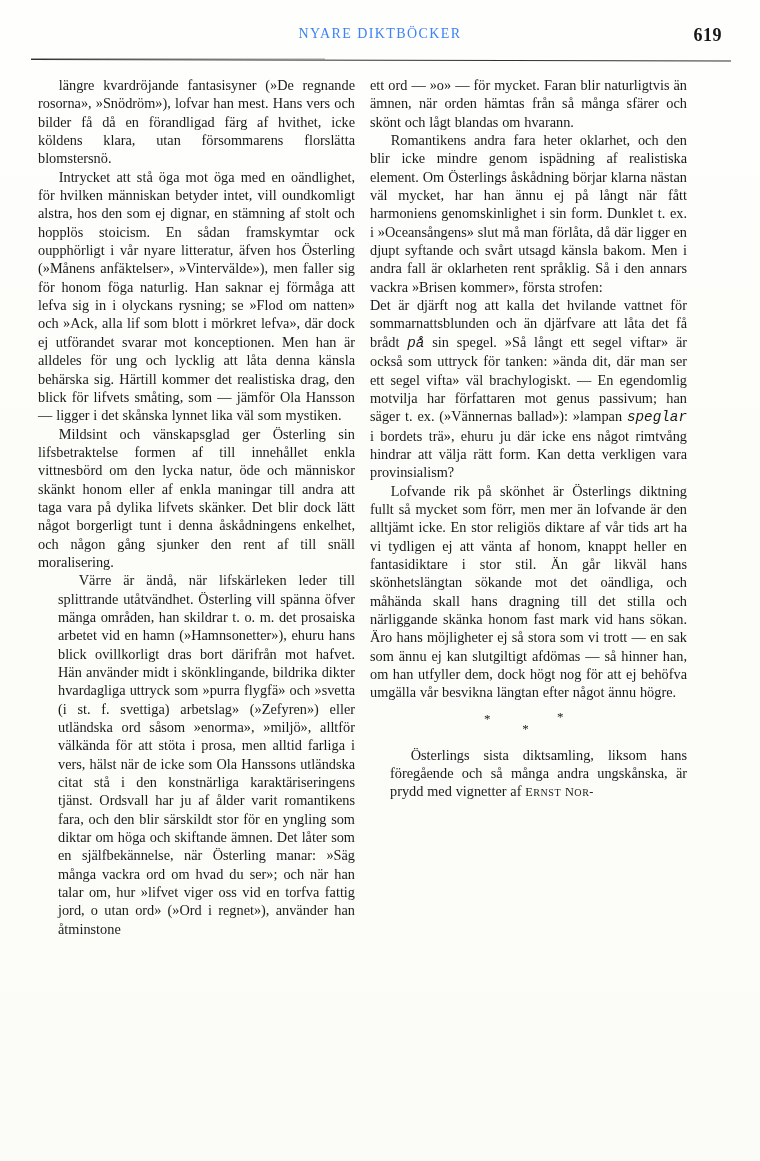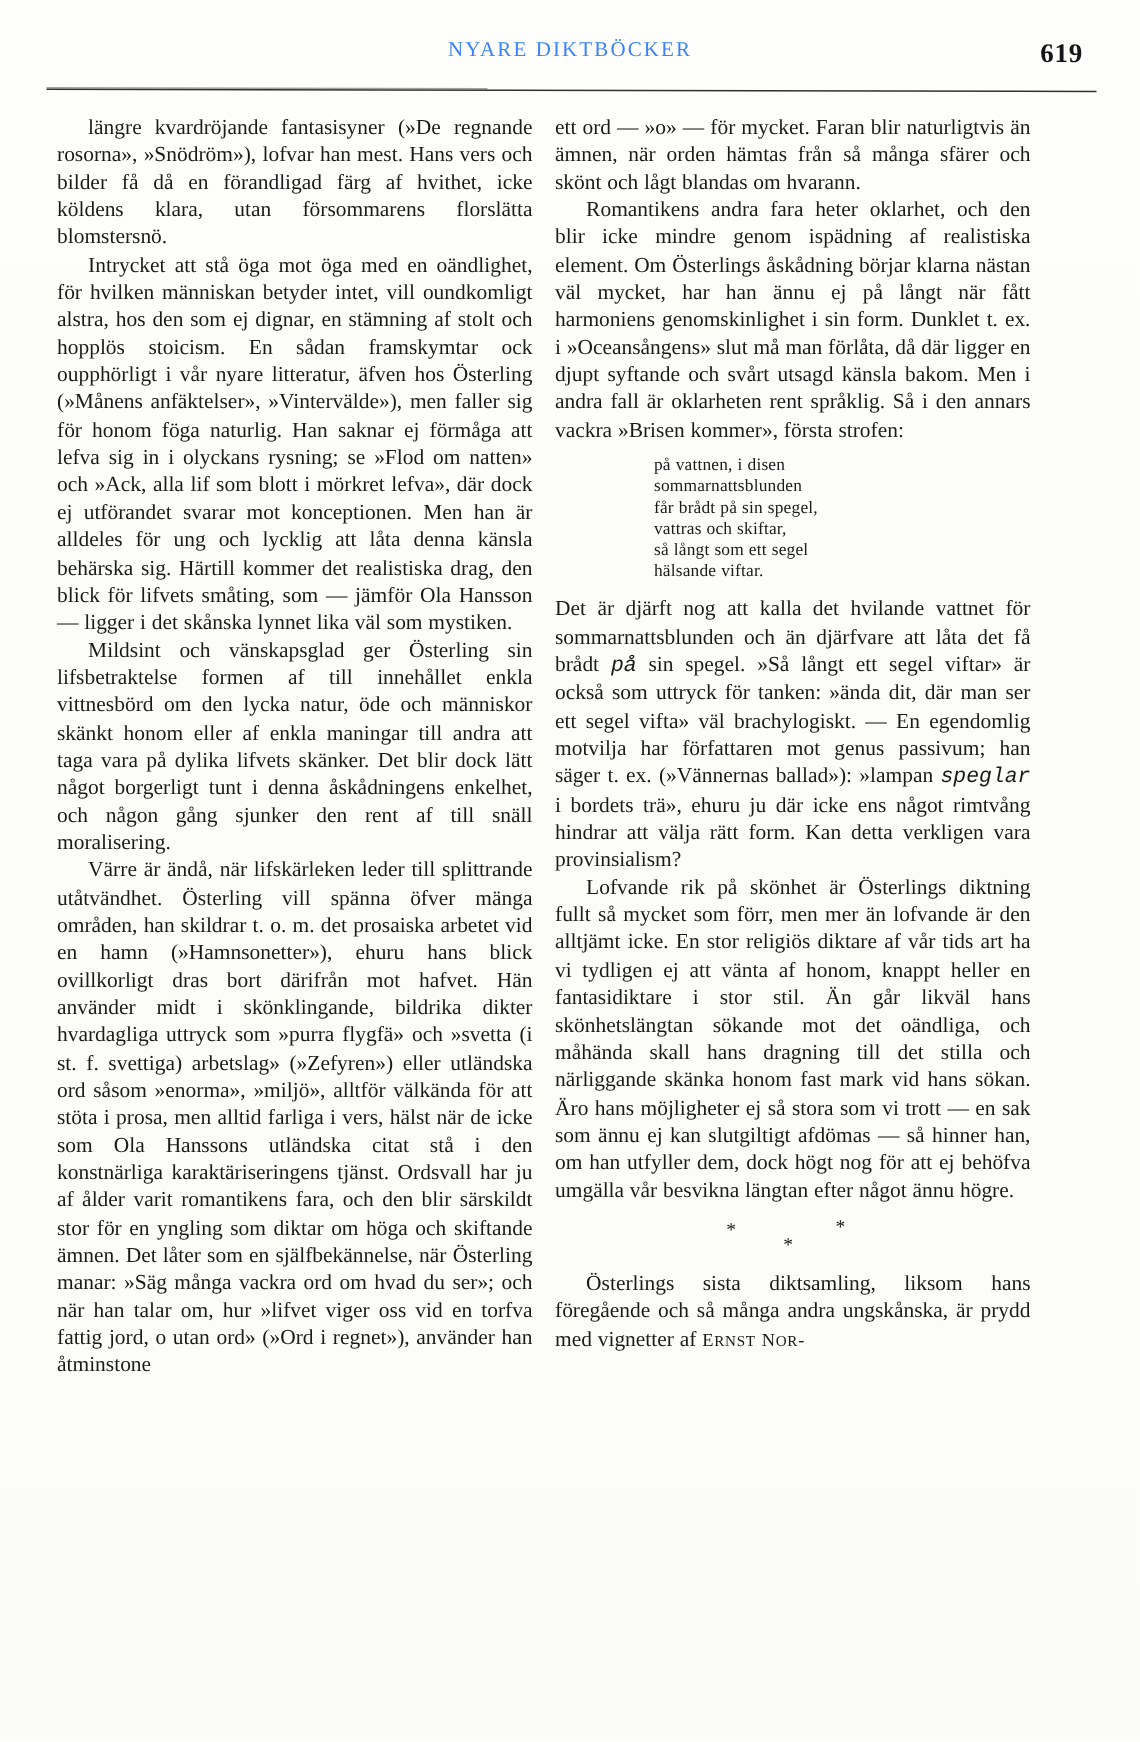--- a/index.html
+++ b/index.html
@@ -94,20 +94,21 @@
   }
   .col p {
     margin: 0;
     text-indent: 1.45em;
   }
   .col p.noindent {
     text-indent: 0;
   }
   .col p:last-child {
     text-align: justify;
+    margin-left: 20px;
   }
   i, .it { font-style: italic; font-family: Liberation Mono, monospace; }
 
   .smallcaps {
     font-size: 0.86em;
     letter-spacing: 0.04em;
   }
 
   
   .verse {
@@ -155,28 +156,20 @@
     <p>längre kvardröjande fantasisyner (»De regnande rosorna», »Snödröm»), lofvar han mest. Hans vers och bilder få då en förandligad färg af hvithet, icke köldens klara, utan försommarens florslätta blomstersnö.</p>
     <p>Intrycket att stå öga mot öga med en oändlighet, för hvilken människan betyder intet, vill oundkomligt alstra, hos den som ej dignar, en stämning af stolt och hopplös stoicism. En sådan framskymtar ock oupphörligt i vår nyare litteratur, äfven hos Österling (»Månens anfäktelser», »Vintervälde»), men faller sig för honom föga naturlig. Han saknar ej förmåga att lefva sig in i olyckans rysning; se »Flod om natten» och »Ack, alla lif som blott i mörkret lefva», där dock ej utförandet svarar mot konceptionen. Men han är alldeles för ung och lycklig att låta denna känsla behärska sig. Härtill kommer det realistiska drag, den blick för lifvets småting, som — jämför Ola Hansson — ligger i det skånska lynnet lika väl som mystiken.</p>
     <p>Mildsint och vänskapsglad ger Österling sin lifsbetraktelse formen af till innehållet enkla vittnesbörd om den lycka natur, öde och människor skänkt honom eller af enkla maningar till andra att taga vara på dylika lifvets skänker. Det blir dock lätt något borgerligt tunt i denna åskådningens enkelhet, och någon gång sjunker den rent af till snäll moralisering.</p>
     <p>Värre är ändå, när lifskärleken leder till splittrande utåtvändhet. Österling vill spänna öfver mänga områden, han skildrar t. o. m. det prosaiska arbetet vid en hamn (»Hamnsonetter»), ehuru hans blick ovillkorligt dras bort därifrån mot hafvet. Hän använder midt i skönklingande, bildrika dikter hvardagliga uttryck som »purra flygfä» och »svetta (i st. f. svettiga) arbetslag» (»Zefyren») eller utländska ord såsom »enorma», »miljö», alltför välkända för att stöta i prosa, men alltid farliga i vers, hälst när de icke som Ola Hanssons utländska citat stå i den konstnärliga karaktäriseringens tjänst. Ordsvall har ju af ålder varit romantikens fara, och den blir särskildt stor för en yngling som diktar om höga och skiftande ämnen. Det låter som en själfbekännelse, när Österling manar: »Säg många vackra ord om hvad du ser»; och när han talar om, hur »lifvet viger oss vid en torfva fattig jord, o utan ord» (»Ord i regnet»), använder han åtminstone</p>
   </div>
 
   <div class="col">
     <p class="noindent">ett ord — »o» — för mycket. Faran blir naturligtvis än ämnen, när orden hämtas från så många sfärer och skönt och lågt blandas om hvarann.</p>
     <p>Romantikens andra fara heter oklarhet, och den blir icke mindre genom ispädning af realistiska element. Om Österlings åskådning börjar klarna nästan väl mycket, har han ännu ej på långt när fått harmoniens genomskinlighet i sin form. Dunklet t. ex. i »Oceansångens» slut må man förlåta, då där ligger en djupt syftande och svårt utsagd känsla bakom. Men i andra fall är oklarheten rent språklig. Så i den annars vackra »Brisen kommer», första strofen:</p>
 
-    <div class="verse">
-      <div>på vattnen, i disen</div>
-      <div>sommarnattsblunden</div>
-      <div>får brådt på sin spegel,</div>
-      <div>vattras och skiftar,</div>
-      <div>så långt som ett segel</div>
-      <div>hälsande viftar.</div>
-    </div>
 
     <p class="noindent"><span>Det är djärft nog att kalla det hvilande vattnet för sommarnattsblunden och än djärfvare att låta det få brådt </span><i>på</i><span> sin spegel. »Så långt ett segel viftar» är också som uttryck för tanken: »ända dit, där man ser ett segel vifta» väl brachylogiskt. — En egendomlig motvilja har författaren mot genus passivum; han säger t. ex. (»Vännernas ballad»): »lampan </span><i>speglar</i><span> i bordets trä», ehuru ju där icke ens något rimtvång hindrar att välja rätt form. Kan detta verkligen vara provinsialism?</span></p>
 
     <p>Lofvande rik på skönhet är Österlings diktning fullt så mycket som förr, men mer än lofvande är den alltjämt icke. En stor religiös diktare af vår tids art ha vi tydligen ej att vänta af honom, knappt heller en fantasidiktare i stor stil. Än går likväl hans skönhetslängtan sökande mot det oändliga, och måhända skall hans dragning till det stilla och närliggande skänka honom fast mark vid hans sökan. Äro hans möjligheter ej så stora som vi trott — en sak som ännu ej kan slutgiltigt afdömas — så hinner han, om han utfyller dem, dock högt nog för att ej behöfva umgälla vår besvikna längtan efter något ännu högre.</p>
 
     <div class="asterism">
       <span class="ast ast-1">*</span>
       <span class="ast ast-2">*</span>
       <span class="ast ast-3">*</span>
     </div>

